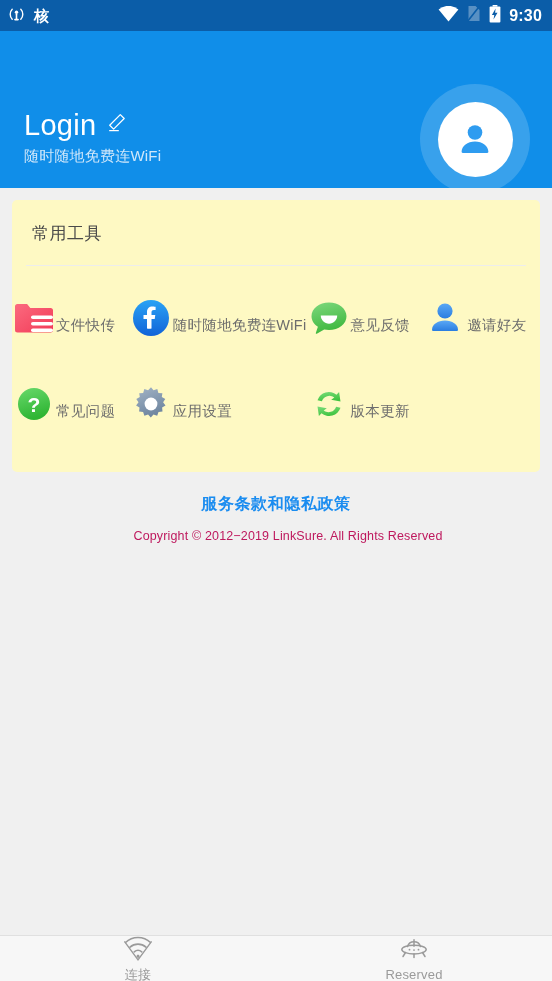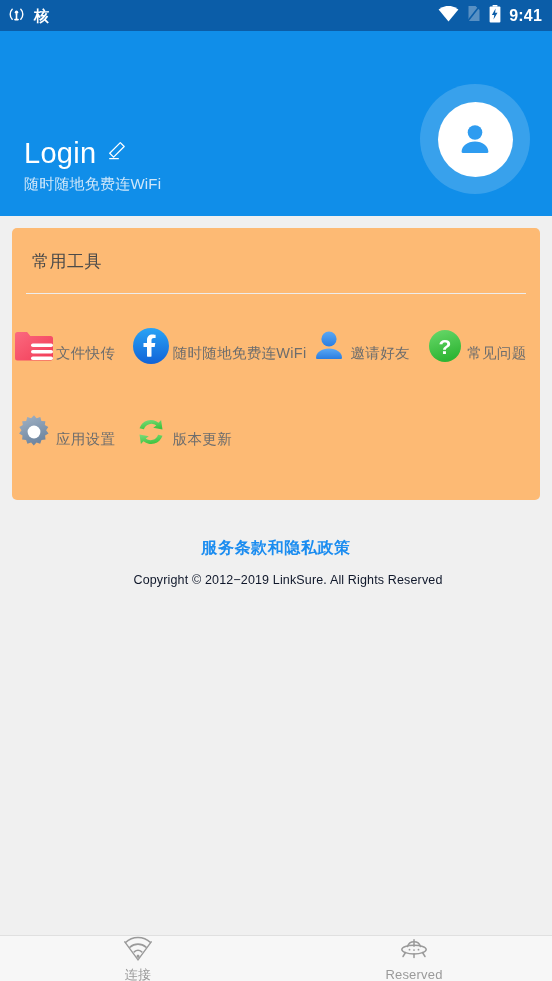--- a/index.html
+++ b/index.html
@@ -31,21 +31,21 @@
   .sb-right { margin-left: auto; display: flex; align-items: center; gap: 8px; }
   .sb-cast { font-size: 13px; line-height: 1; letter-spacing: -0.5px; font-weight: bold;}
   .sb-glyph { font-size: 15px; font-weight: bold; line-height: 1; }
   .sb-time { font-size: 16px; font-weight: bold; letter-spacing: .2px; }
   .sim { opacity: .35; }
 
   
   .header {
     position: relative;
     background: #108ee9;
-    height: 185px;
+    height: 157px;
     flex: 0 0 auto;
     padding: 0 24px;
   }
   .profile-block {
     position: absolute;
     left: 24px; bottom: 22px;
   }
   .login-row { display: flex; align-items: center; gap: 10px; }
   .login-text {
     color: #ffffff;
@@ -80,21 +80,21 @@
   .body {
     flex: 1 1 auto;
     position: relative;
     background: #f0f0f0;
     overflow: hidden;
   }
 
   
   .card {
     margin: 12px;
-    background: #fdba74;
+    background: #fef9c3;
     border-radius: 5px;
   }
   .card-title {
     font-size: 17px;
     color: #4a4a4a;
     padding: 22px 20px 20px 20px;
     letter-spacing: .5px;
   }
   .card-divider {
     height: 1px;
@@ -121,34 +121,34 @@
   .tool-label {
     font-size: 14.5px;
     color: #6d6d6d;
     letter-spacing: .3px;
     text-align: center;
     white-space: nowrap;
   }
 
   
   .footer {
-    margin-top: 38px;
+    margin-top: 22px;
     text-align: center;
   }
   .terms-link {
     display: inline-block;
     color: #1a8cf0;
     font-size: 16px;
     font-weight: bold;
     letter-spacing: .6px;
     text-decoration: none;
   }
   .copyright {
     margin-top: 14px;
-    color: #0f172a;
+    color: #be185d;
     font-size: 12.5px;
     letter-spacing: .15px;
     padding-left: 24px;
   }
 
   
   .tabbar {
     flex: 0 0 auto;
     height: 46px;
     background: #f7f7f7;
@@ -202,21 +202,21 @@
             <path d="M13 0.5 0.5 16.5" stroke="#0b5da8" stroke-width="1.6"></path>
           </svg>
       </span>
       <span>
         <svg width="12" height="18" viewBox="0 0 12 18">
           <rect x="3.6" y="0" width="4.8" height="1.6" fill="#ffffff"></rect>
           <rect x="0.6" y="1.6" width="10.8" height="16" rx="1" fill="#ffffff"></rect>
           <path d="M6.6 3.6 2.9 10h2.4l-0.8 4.6 4-6.8H6.1z" fill="#0b5da8"></path>
         </svg>
       </span>
-      <span class="sb-time">9:41</span>
+      <span class="sb-time">9:30</span>
     </div>
   </div>
 
   <div class="header">
     <div class="profile-block">
       <div class="login-row">
         <span class="login-text">Login</span>
         <span class="pencil-icon">
           <svg width="21" height="21" viewBox="0 0 21 21" fill="none" stroke="#ffffff" stroke-width="1.25" stroke-linejoin="round">
             <path d="M14.3 2.6 18.2 6.5 7.6 17.1 3.7 13.2z"></path>
@@ -273,20 +273,35 @@
               </linearGradient>
                 </defs>
               <circle cx="18" cy="18" r="18" fill="url(#gFb)"></circle>
               <path d="M21.7 18.9l0.6-4h-3.8v-2.6c0-1.1 0.5-2.2 2.3-2.2h1.8V6.7s-1.6-0.3-3.2-0.3c-3.3 0-5.4 2-5.4 5.5v3.1h-3.5v4h3.5v9.6a14 14 0 0 0 4.5 0v-9.6z" fill="#ffffff"></path>
             </svg>
           </span>
           <span class="tool-label">随时随地免费连WiFi</span>
         </div>
 
 
+        <div class="tool">
+          <span class="tool-icon">
+            <svg width="38" height="34" viewBox="0 0 38 34">
+              <defs>
+                  <linearGradient id="gBub" x1="0" y1="0" x2="0.3" y2="1">
+                <stop offset="0" stop-color="#7ed87e"></stop>
+                    <stop offset="1" stop-color="#3fb83f"></stop>
+              </linearGradient>
+                </defs>
+              <path d="M19 1.5C9.3 1.5 1.5 7.6 1.5 15.2c0 4.3 2.5 8.1 6.4 10.6l-2.1 6.1c-0.2 0.6 0.4 1.1 1 0.8l7.4-4.1c1.5 0.3 3.1 0.5 4.8 0.5 9.7 0 17.5-6.1 17.5-13.8S28.7 1.5 19 1.5z" fill="url(#gBub)"></path>
+              <path d="M10.8 14.6c0 4.5 3.7 8.1 8.2 8.1s8.2-3.6 8.2-8.1z" fill="#ffffff"></path>
+            </svg>
+          </span>
+          <span class="tool-label">意见反馈</span>
+        </div>
 
         <div class="tool">
           <span class="tool-icon">
             <svg width="34" height="34" viewBox="0 0 34 34">
               <defs>
                   <linearGradient id="gUser" x1="0" y1="0" x2="0" y2="1">
                 <stop offset="0" stop-color="#5aa8f5"></stop>
                     <stop offset="1" stop-color="#2a7de0"></stop>
               </linearGradient>
                 </defs>

